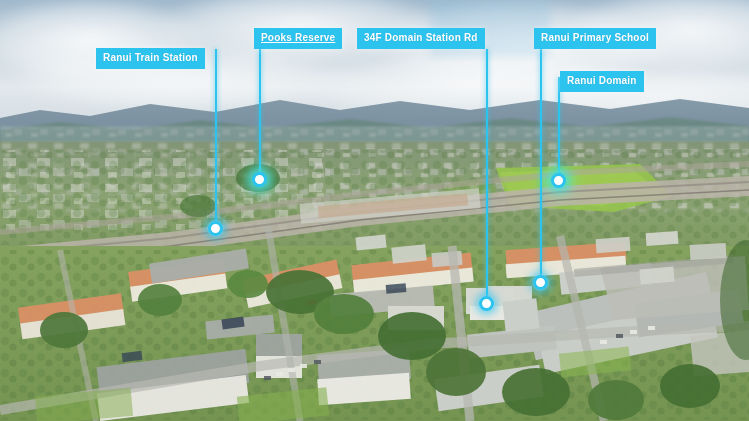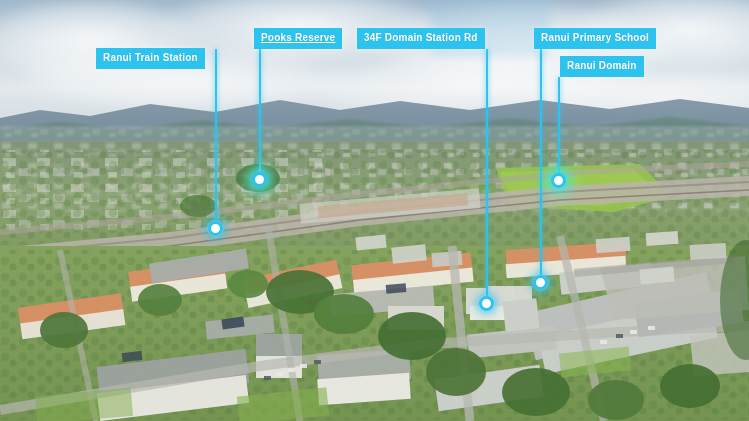--- a/index.html
+++ b/index.html
@@ -291,17 +291,17 @@
         <div class="pin-label" style="left: 357px; top: 28px;">34F Domain Station Rd</div>
       </div>
       <div class="pin-group">
         <div class="pin-stem" style="left: 540px; top: 49px; height: 233px;"></div>
         <div class="pin-dot" style="left: 533px; top: 275px;"></div>
         <div class="pin-label" style="left: 534px; top: 28px;">Ranui Primary School</div>
       </div>
       <div class="pin-group">
         <div class="pin-stem" style="left: 558px; top: 77px; height: 103px;"></div>
         <div class="pin-dot glow" style="left: 551px; top: 173px;"></div>
-        <div class="pin-label" style="left: 560px; top: 56px;">Ranui Domain</div>
+        <div class="pin-label" style="left: 560px; top: 71px;">Ranui Domain</div>
       </div>
     </div>
 
 </div>
 
 </body></html>

